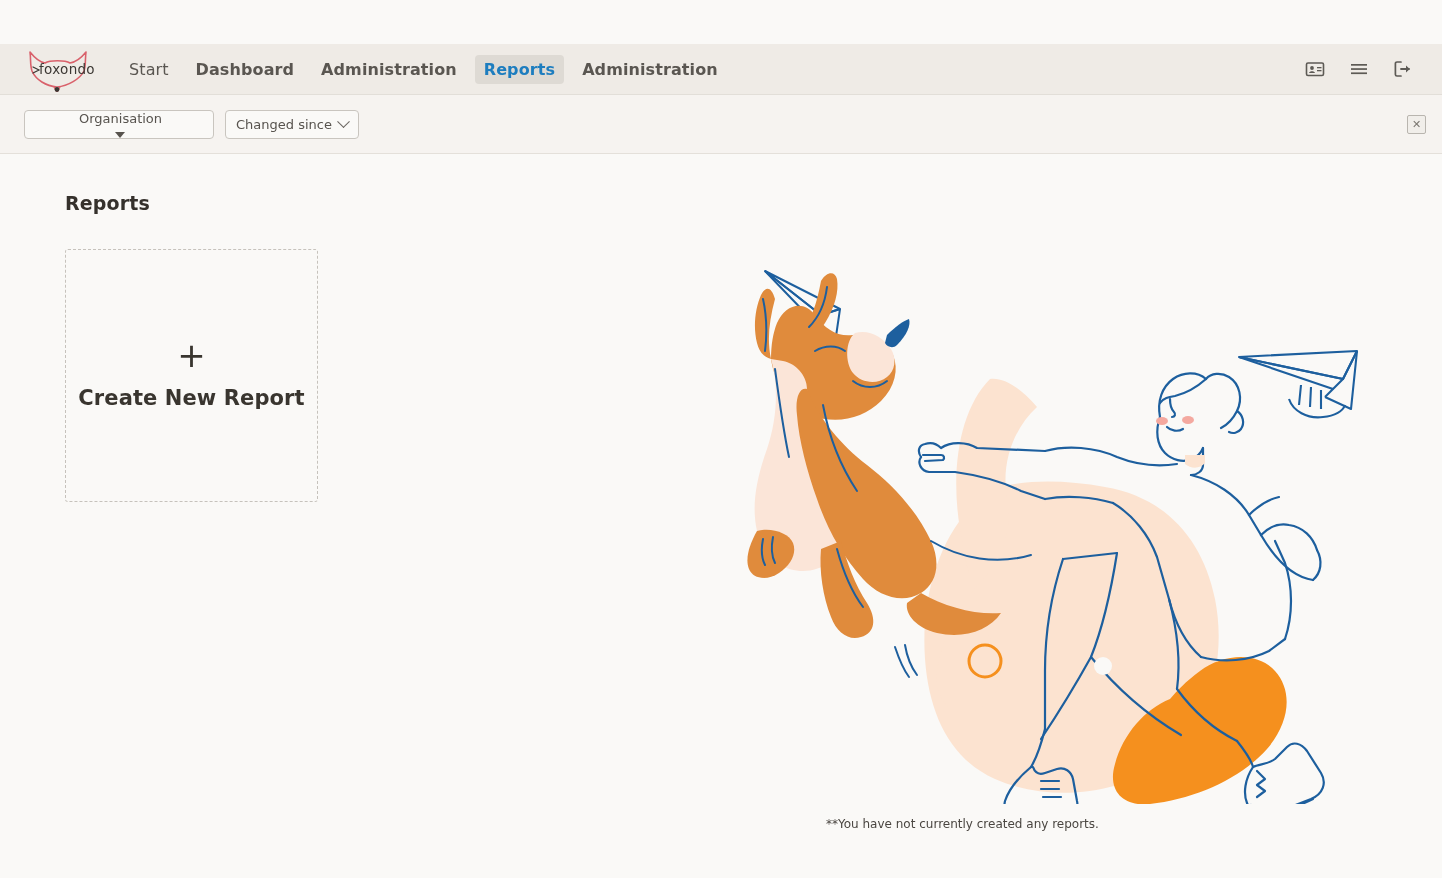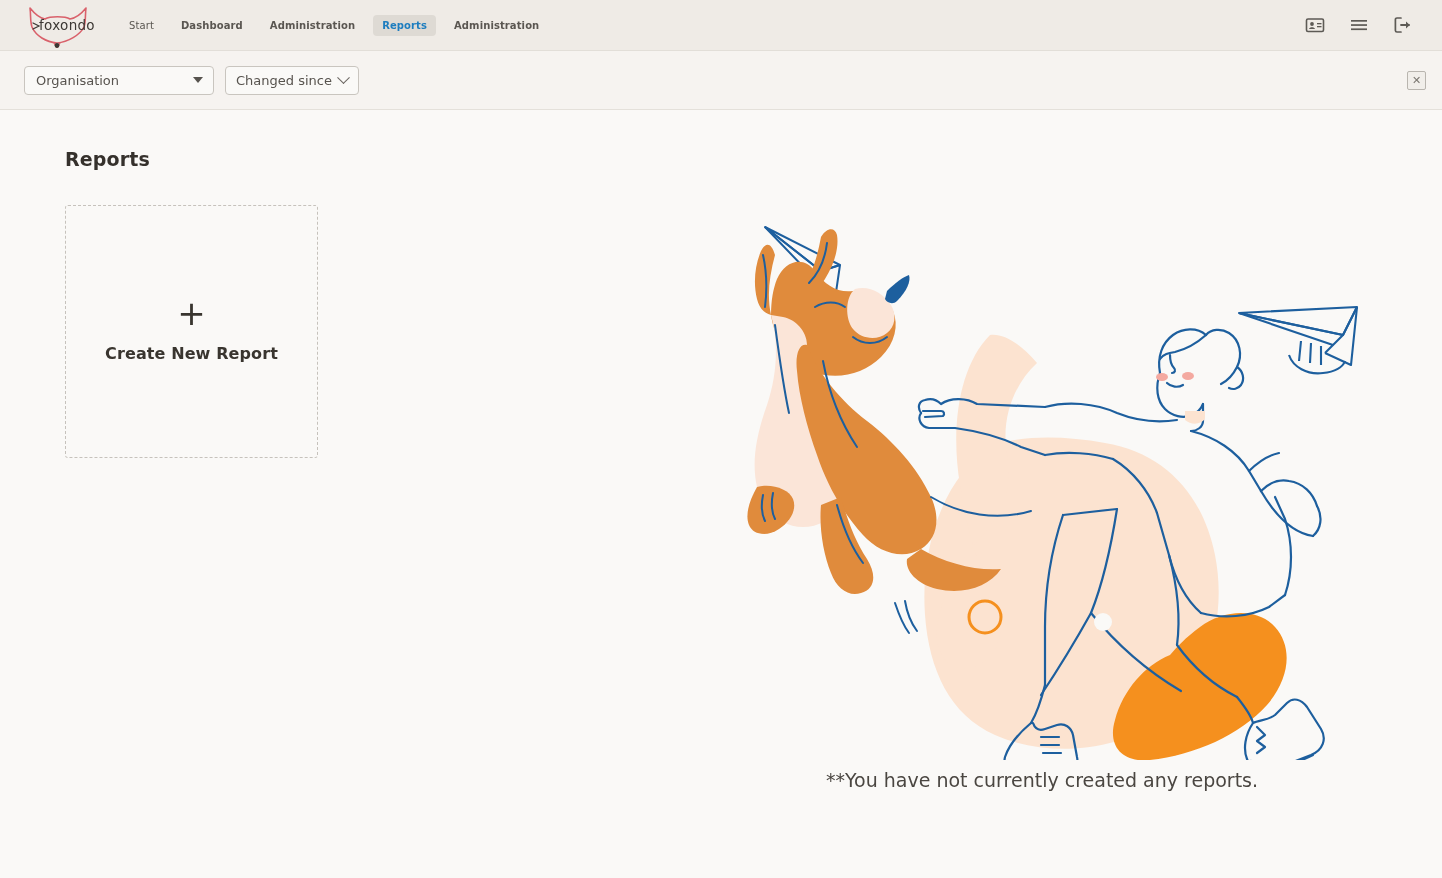--- a/index.html
+++ b/index.html
@@ -13,38 +13,39 @@
 
   
   .topbar {
     height: 51px;
     background: #efebe6;
     display: flex;
     align-items: center;
     padding: 0 14px 0 14px;
     border-bottom: 1px solid #e2ded8;
     position: relative;
+    margin-top: 44px;
   }
   .logo {
     width: 76px;
     height: 46px;
     margin-left: 8px;
     margin-right: 22px;
     position: relative;
     flex: 0 0 auto;
   }
   .logo svg { display: block; }
 
   .nav {
     display: flex;
     align-items: center;
     gap: 0px;
   }
   .nav-item {
-    font-size: 10px;
+    font-size: 16px;
     color: #5a5651;
     padding: 5px 9px;
     border-radius: 4px;
     cursor: pointer;
     white-space: nowrap;
     letter-spacing: .1px;
   }
   .nav-item + .nav-item { margin-left: 9px; font-weight: bold; }
   .nav-item.active {
     background: #dedad4;
@@ -79,20 +80,21 @@
     height: 29px;
     background: #faf9f7;
     border: 1px solid #c9c5bf;
     border-radius: 4px;
     display: flex;
     align-items: center;
     padding: 0 8px 0 11px;
     font-size: 13px;
     color: #57534e;
     cursor: pointer;
+    flex-direction: column;
   }
   .select-box .lbl { flex: 1; }
   .caret-solid {
     width: 0; height: 0;
     border-left: 5px solid transparent;
     border-right: 5px solid transparent;
     border-top: 6px solid #57534e;
     margin-right: 2px;
   }
   .chip-box {
@@ -155,35 +157,35 @@
   }
   .plus-icon {
     font-size: 34px;
     line-height: 1;
     color: #39352f;
     font-weight: 400;
     margin-bottom: 14px;
     margin-top: -4px;
   }
   .create-label {
-    font-size: 16px;
+    font-size: 21px;
     color: #39352f;
     font-weight: 600;
     letter-spacing: .1px;
   }
 
   .illustration {
     position: absolute;
     left: 745px; top: 105px;
     width: 620px; height: 545px;
   }
   .empty-text {
     position: absolute;
     left: 826px; top: 658px;
-    font-size: 19px;
+    font-size: 12px;
     line-height: 24px;
     color: #4a4641;
   }
   .empty-text div { white-space: nowrap; }
 </style>
 </head>
 <body>
 
 <div class="topbar">
 

